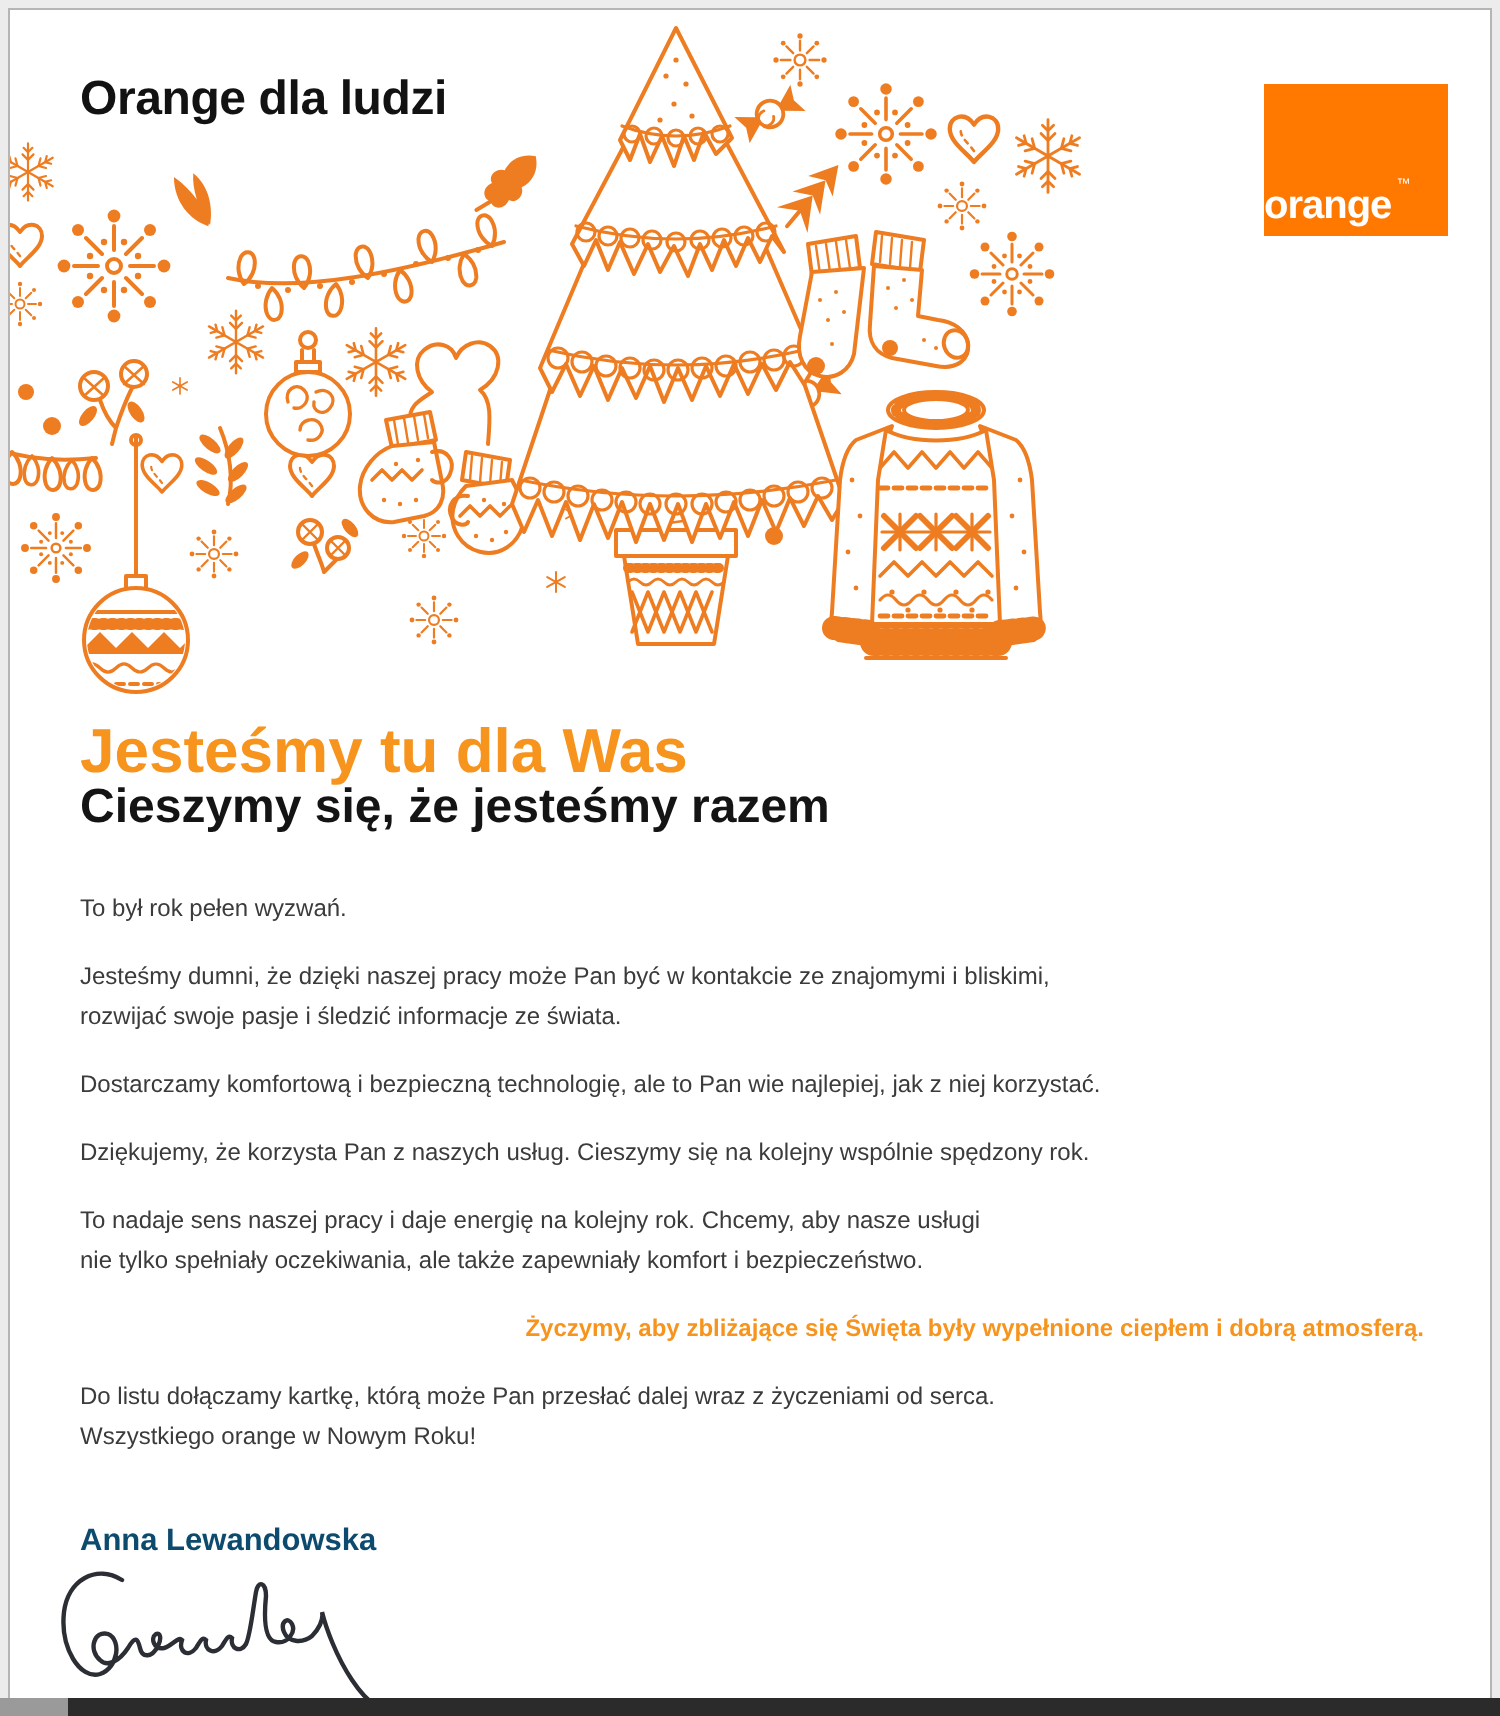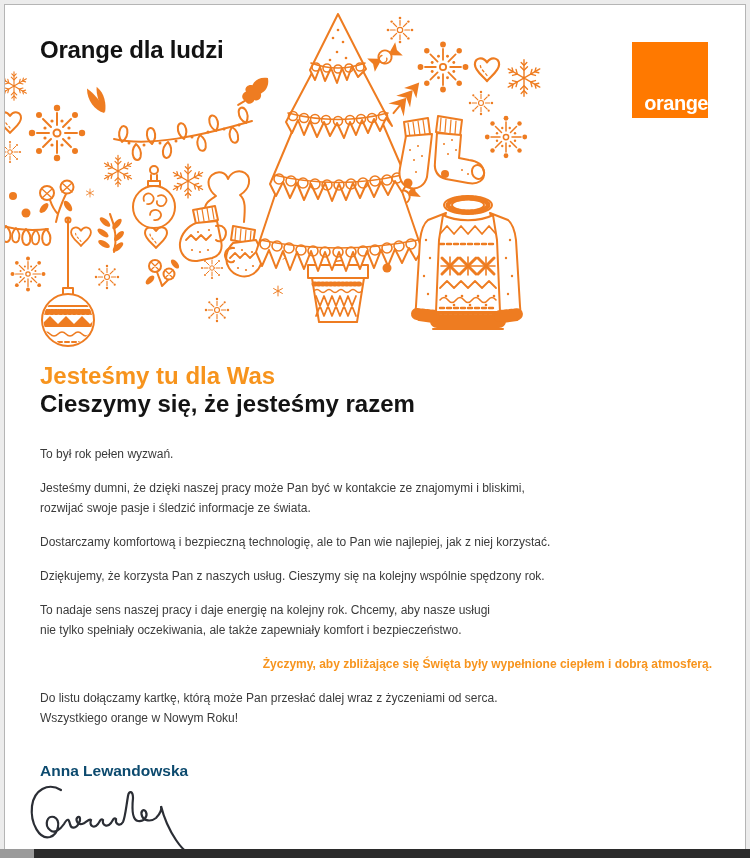--- a/index.html
+++ b/index.html
@@ -15,27 +15,27 @@
   .edge-left{left:0;top:0;bottom:0;width:4px;}
   .edge-right{right:0;top:0;bottom:0;width:4px;}
   .frame{position:absolute;left:4px;top:4px;right:4px;bottom:0;
     border:1px solid #b5b5b5;border-bottom:none;pointer-events:none;}
 
   .illustration{position:absolute;left:0;top:0;}
 
   .brand{position:absolute;left:40px;top:36px;font-size:24px;font-weight:bold;
     color:#121212;letter-spacing:-0.2px;}
 
-  .logo{position:absolute;left:632px;top:42px;width:76px;height:76px;background:#ff7900;
-    display:flex;align-items:flex-end;justify-content:flex-end;padding-bottom:5px;box-sizing:border-box;}
+  .logo{position:absolute;left:632px;top:42px;width:92px;height:76px;background:#ff7900;
+    display:flex;align-items:flex-end;justify-content:flex-start;padding-bottom:5px;box-sizing:border-box;}
   .logo-text{color:#fff;font-size:20px;font-weight:bold;letter-spacing:-0.5px;position:relative;line-height:1;}
   .logo-tm{position:absolute;top:-4px;right:-9px;font-size:7px;font-weight:normal;color:#fff;}
 
   .text-block{position:absolute;left:40px;top:362px;width:672px;}
-  .h-orange{font-size:24px;font-weight:bold;color:#f7941d;margin:0;line-height:28px;}
+  .h-orange{font-size:31px;font-weight:bold;color:#f7941d;margin:0;line-height:28px;}
   .h-black{font-size:24px;font-weight:bold;color:#141414;margin:0 0 26px;line-height:28px;}
   p.body{font-size:12px;line-height:20px;color:#3b3b3b;margin:0 0 14px;white-space:pre-line;}
   p.accent{color:#f7941d;font-weight:bold;text-align:right;}
 
   .sig-name{position:absolute;left:40px;top:762px;font-size:15.5px;font-weight:bold;color:#0c4a6e;}
   .signature{position:absolute;left:28px;top:780px;}
 
   .footer-bar{position:absolute;left:0;bottom:0;width:750px;height:9px;background:#2b2b2b;}
   .footer-left{position:absolute;left:0;bottom:0;width:34px;height:9px;background:#9a9a9a;}
 </style>

